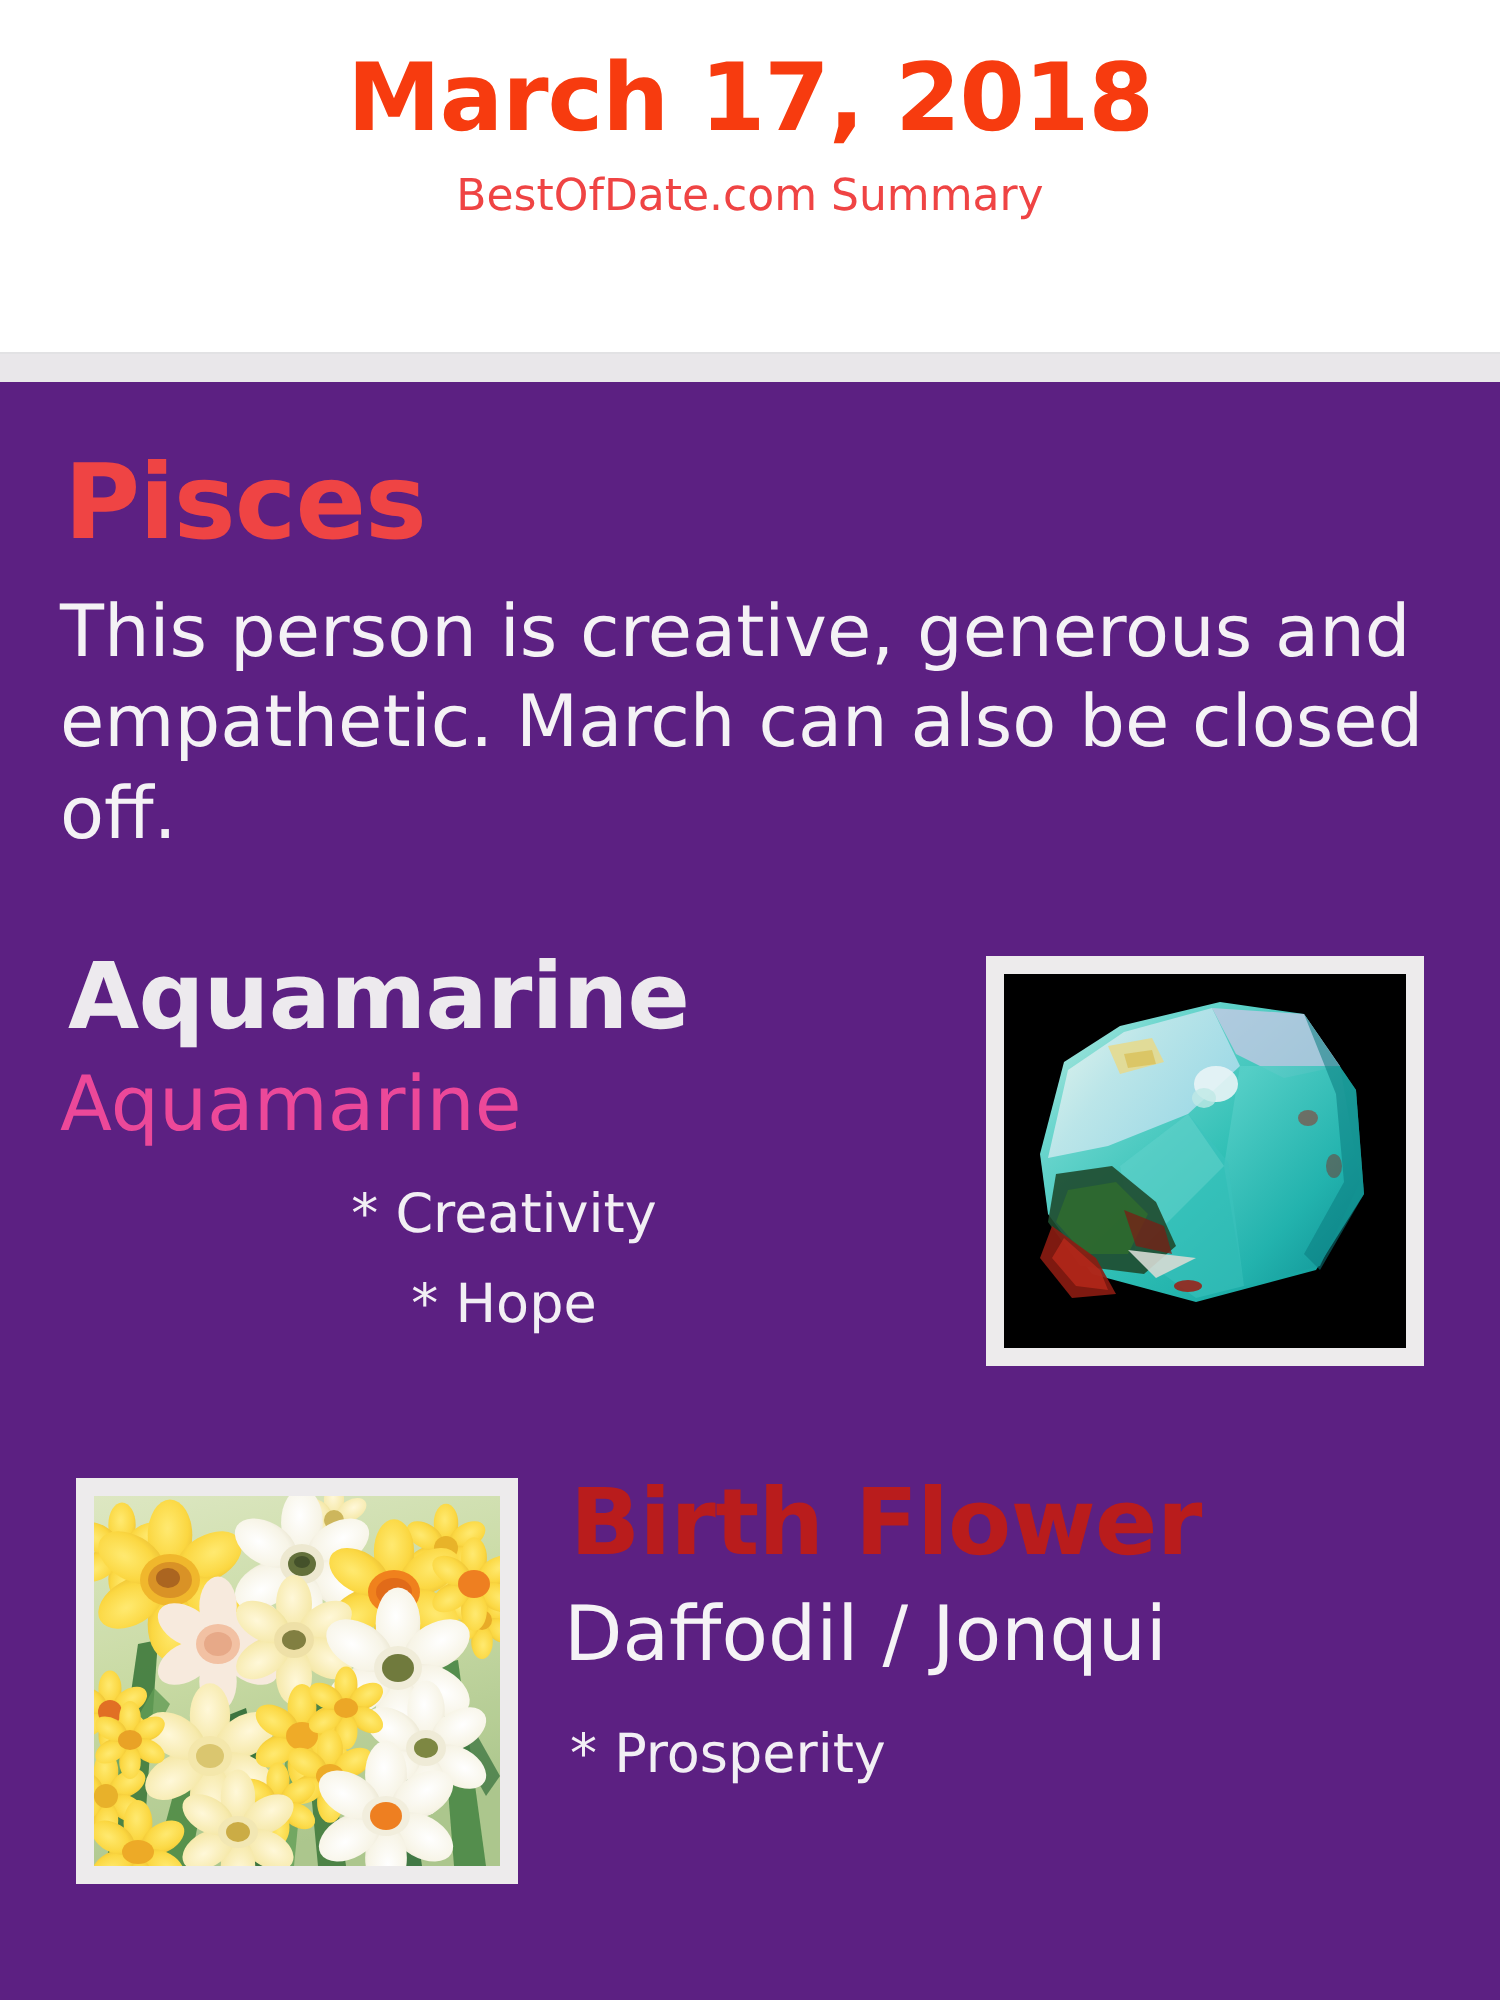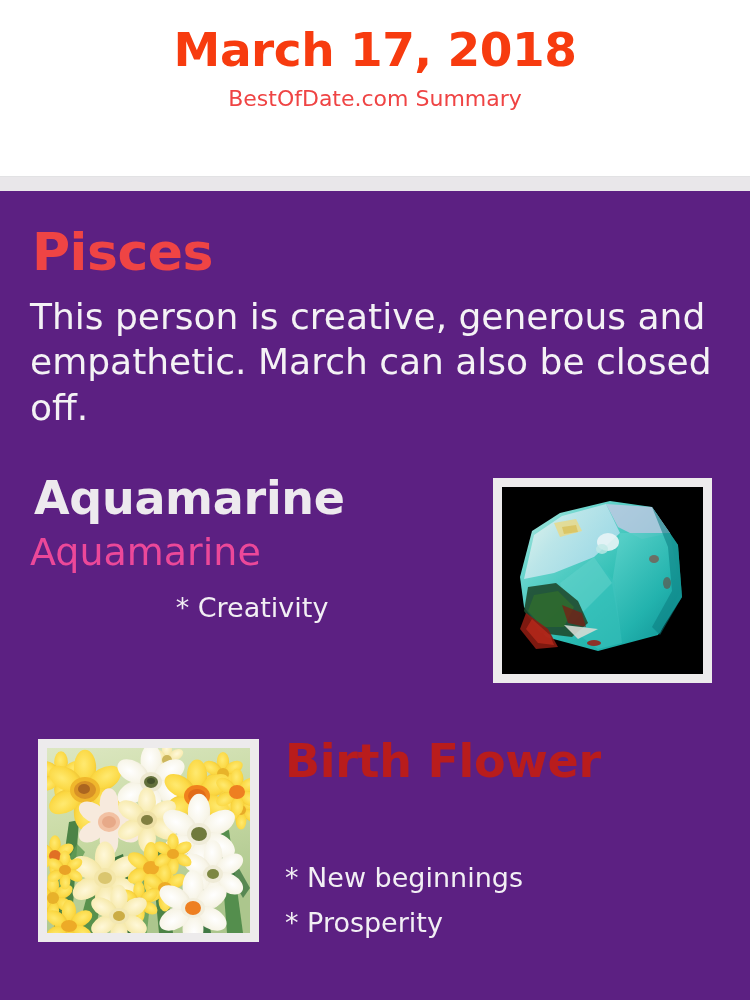--- a/index.html
+++ b/index.html
@@ -205,20 +205,21 @@
 
   <div class="body-panel"></div>
 
   <div class="zodiac-title">Pisces</div>
   <div class="zodiac-desc">This person is creative, generous and empathetic. March can also be closed off.</div>
 
   <div class="stone-title">Aquamarine</div>
   <div class="stone-name">Aquamarine</div>
   <div class="stone-traits">
     <div class="trait">* Creativity</div>
+    <div class="trait">* Hope</div>
   </div>
 
   <div class="frame" id="stone-frame">
     <div class="plate">
       <svg class="art" viewBox="0 0 201 187" preserveAspectRatio="xMidYMid slice" aria-hidden="true">
         <defs>
           <linearGradient id="aqG" x1="0" y1="0" x2="1" y2="1">
             <stop offset="0%" stop-color="#CFEFE6"></stop>
             <stop offset="22%" stop-color="#6FD7CF"></stop>
             <stop offset="55%" stop-color="#2FBFB5"></stop>
@@ -268,22 +269,22 @@
 
         <ellipse cx="152" cy="72" rx="5" ry="4" fill="#8E3A2E" opacity="0.6"></ellipse>
         <ellipse cx="165" cy="96" rx="4" ry="6" fill="#7A3026" opacity="0.5"></ellipse>
 
         <path d="M150 20 L176 58 L180 110 L158 148 L150 140 L170 104 L166 60 Z" fill="#0B7B80" opacity="0.55"></path>
       </svg>
     </div>
   </div>
 
   <div class="flower-title">Birth Flower</div>
+  <div class="flower-name">Daffodil / Jonqui</div>
   <div class="flower-traits">
-    <div class="trait">* New beginnings</div>
     <div class="trait">* Prosperity</div>
   </div>
 
   <div class="frame" id="flower-frame">
     <div class="plate">
       <svg class="art" viewBox="0 0 203 185" preserveAspectRatio="xMidYMid slice" aria-hidden="true">
         <defs>
           <linearGradient id="bg1" x1="0" y1="0" x2="0.3" y2="1">
             <stop offset="0%" stop-color="#DCE6C0"></stop>
             <stop offset="50%" stop-color="#C6D9A0"></stop>

